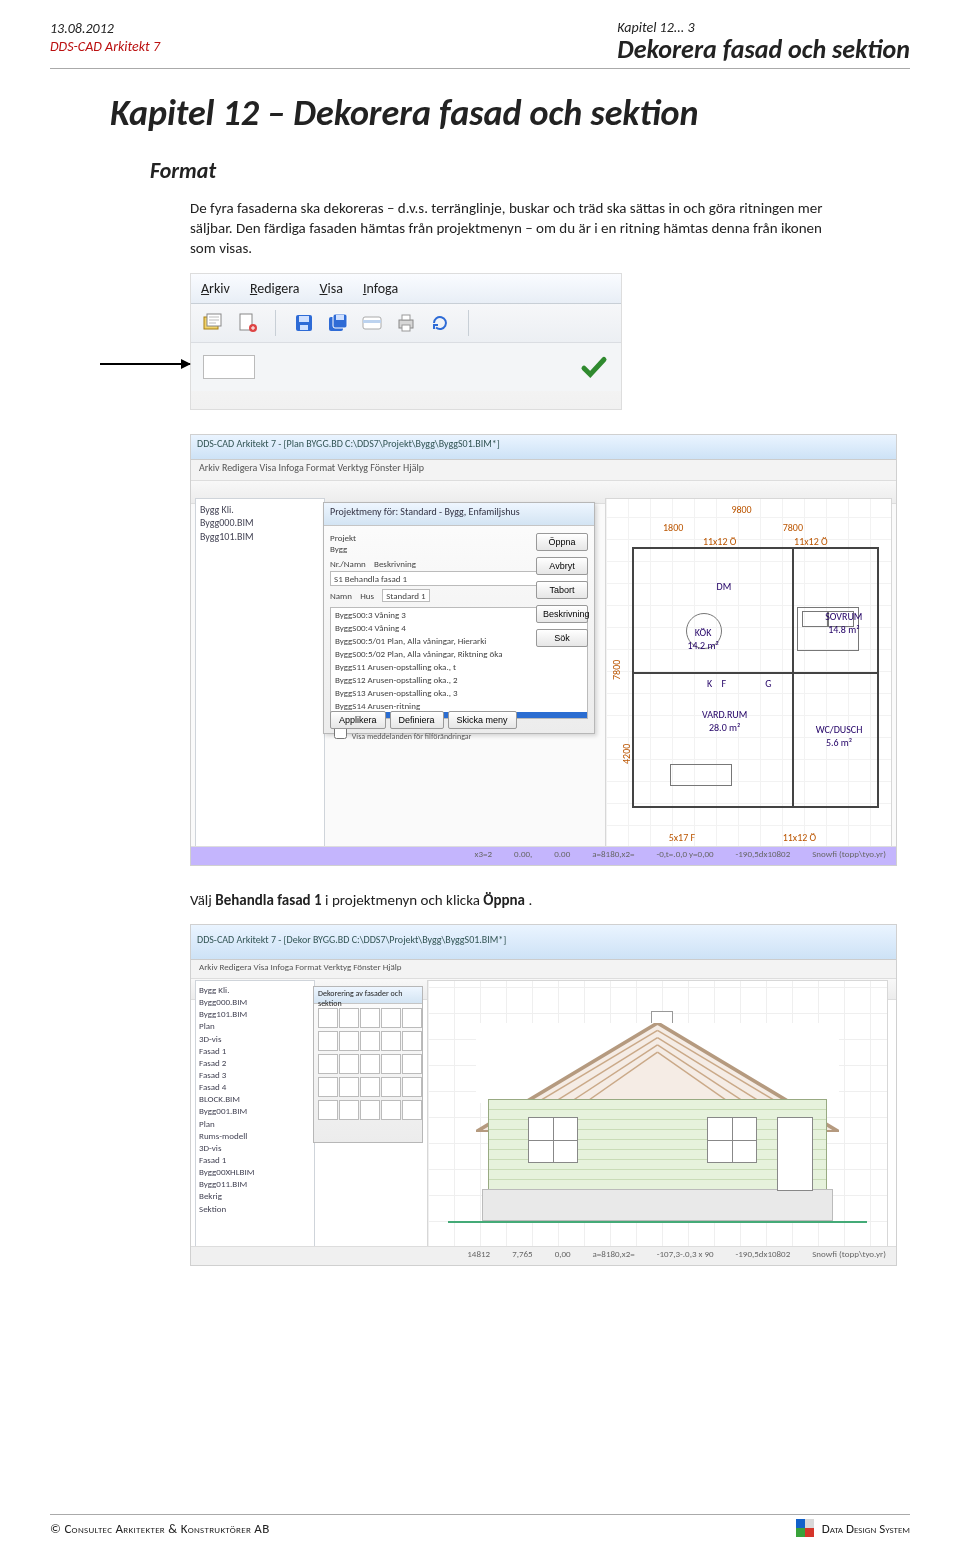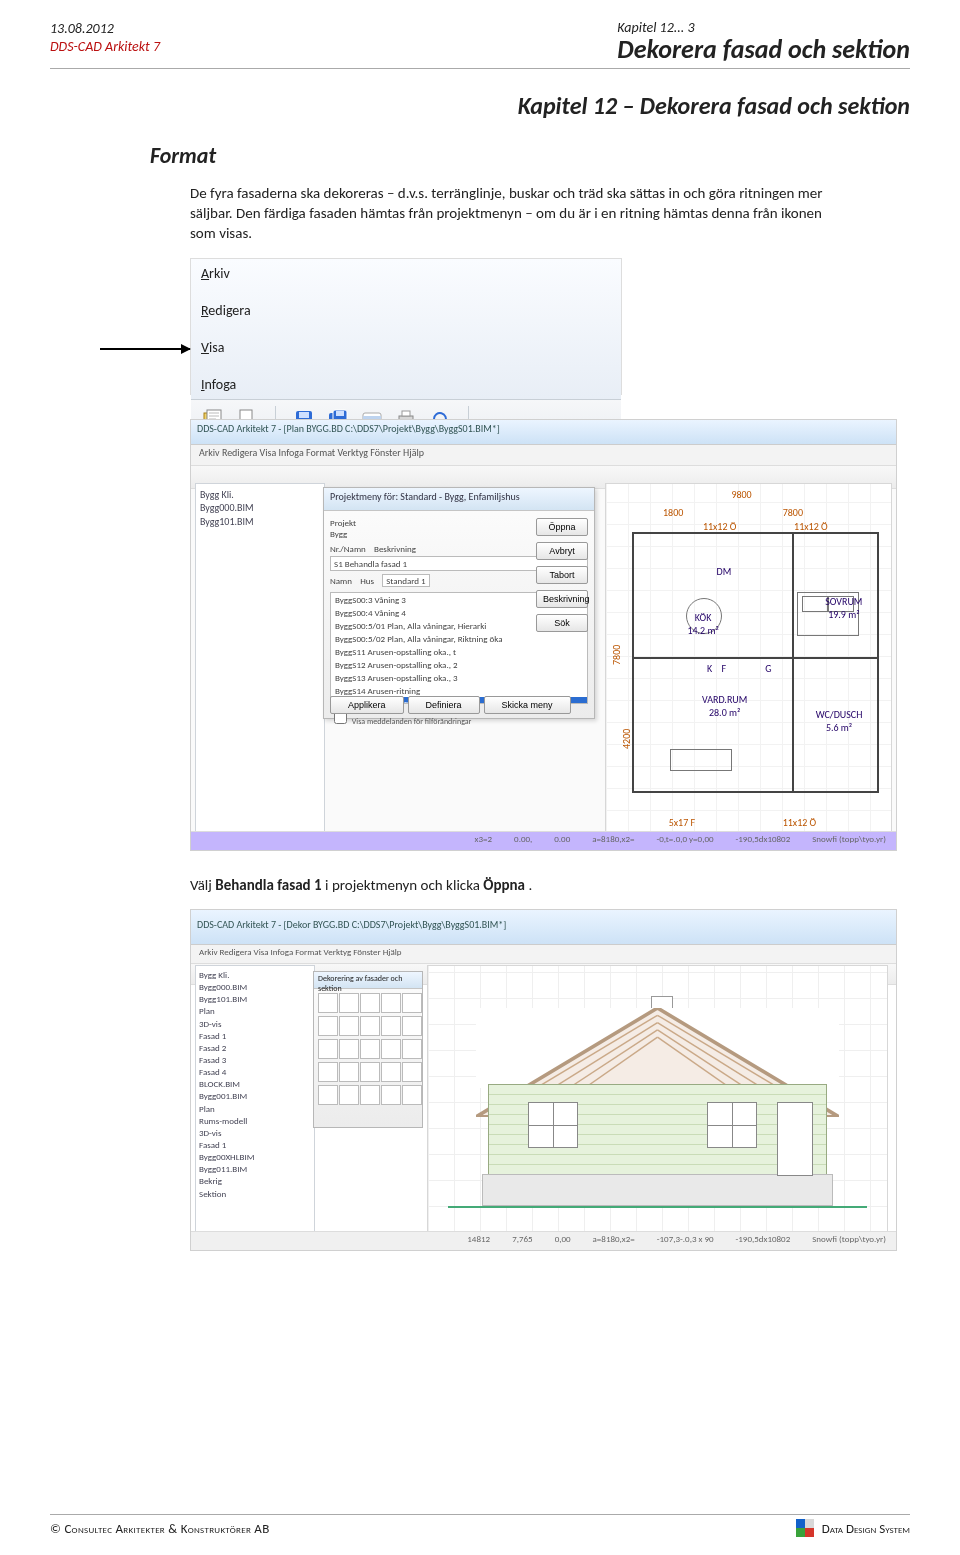--- a/index.html
+++ b/index.html
@@ -27,23 +27,22 @@
   .hd-left  { font-size: 14px; color: #222; line-height: 1.25; }
   .hd-left .date { font-style: italic; }
   .hd-left .app  { color: #b11; font-style: italic; }
   .hd-right { text-align: left; line-height: 1.1; }
   .hd-right .chapter { font-style: italic; font-size: 14px; }
   .hd-right .title   { font-style: italic; font-weight: bold; font-size: 26px; }
 
   h1 {
     font-style: italic;
     font-weight: bold;
-    font-size: 24px;
+    font-size: 36px;
     margin: 22px 0 22px 60px;
-    text-align: right;
   }
   h2 {
     font-style: italic;
     font-weight: bold;
     font-size: 22px;
     margin: 6px 0 14px 100px;
   }
   p {
     margin: 0 60px 8px 140px;
     font-size: 15px;
@@ -63,21 +62,20 @@
     background: linear-gradient(#fdfdfd, #f1f1f1);
   }
   .menubar {
     display: flex;
     gap: 20px;
     background: linear-gradient(#fafcff, #e8eef6);
     border-bottom: 1px solid #c8cfd6;
     padding: 6px 10px;
     font-size: 14px;
     color: #222;
-    flex-direction: column;
   }
   .menubar span u { text-decoration: underline; }
   .toolbar-row {
     display: flex;
     align-items: center;
     gap: 12px;
     padding: 6px 10px;
     background: linear-gradient(#f6f7f9, #eceff3);
     border-bottom: 1px solid #dadde2;
   }
@@ -133,21 +131,21 @@
   .fig2-dialog-hd { height:18px; background:linear-gradient(#eef6ff,#d3e4f3); border-bottom:1px solid #c5c5c5; font-size:10px; padding:2px 6px; color:#334;}
   .fig2-dialog-body { padding:6px; font-size:9px; color:#444;}
   .dlg-list {
     margin-top:6px; height:110px; border:1px solid #bbb; background:#fff; overflow:hidden;
   }
   .dlg-list div { padding:1px 4px;}
   .dlg-list .sel { background:#2b6dd1; color:#fff;}
   .dlg-btncol { position:absolute; right:6px; top:30px; display:flex; flex-direction:column; gap:6px;}
   .dlg-btncol button { width:52px; height:18px; font-size:9px; background:linear-gradient(#fff,#e6e6e6); border:1px solid #999; border-radius:2px;}
   .dlg-bottom-btns { position:absolute; bottom:4px; left:6px; display:flex; gap:4px;}
-  .dlg-bottom-btns button { height:18px; font-size:9px; padding:0 17px; background:linear-gradient(#fff,#e6e6e6); border:1px solid #999; border-radius:2px;margin-top:17px;}
+  .dlg-bottom-btns button { height:18px; font-size:9px; padding:0 8px; background:linear-gradient(#fff,#e6e6e6); border:1px solid #999; border-radius:2px;margin-top:17px;}
   .fig2-plan {
     position:absolute; right:4px; top:0; bottom:0; left:414px;
     background:
       repeating-linear-gradient(0deg,#f2f2f2 0,#f2f2f2 1px,transparent 1px,transparent 22px),
       repeating-linear-gradient(90deg,#f2f2f2 0,#f2f2f2 1px,transparent 1px,transparent 22px),
       #fff;
     border:1px solid #d7d7d7;
   }
   .fig2-plan .walls {
     position:absolute; left:26px; top:48px; right:12px; bottom:40px;
@@ -407,21 +405,21 @@
             <div class="innerwall-v"></div>
             <div class="table"></div>
             <div class="bed"></div>
             <div class="sofa"></div>
             <div class="room-label" style="top:30%;left:22%;">
               <div>KÖK</div>
                 <div>14.2 m²</div>
             </div>
             <div class="room-label" style="top:24%;right:6%;">
               <div>SOVRUM</div>
-                <div>19.9 m²</div>
+                <div>14.8 m²</div>
             </div>
             <div class="room-label" style="top:62%;left:28%;">
               <div>VARD.RUM</div>
                 <div>28.0 m²</div>
             </div>
             <div class="room-label" style="top:68%;right:6%;">
               <div>WC/DUSCH</div>
                 <div>5.6 m²</div>
             </div>
             <div class="room-label" style="top:12%;left:34%;">DM</div>

